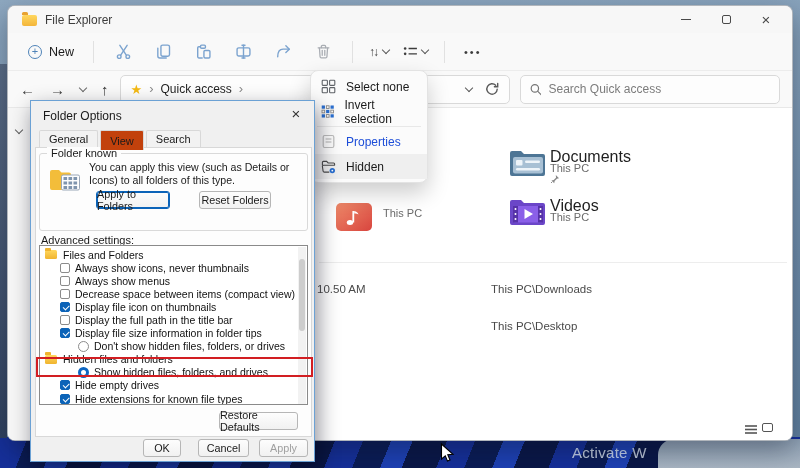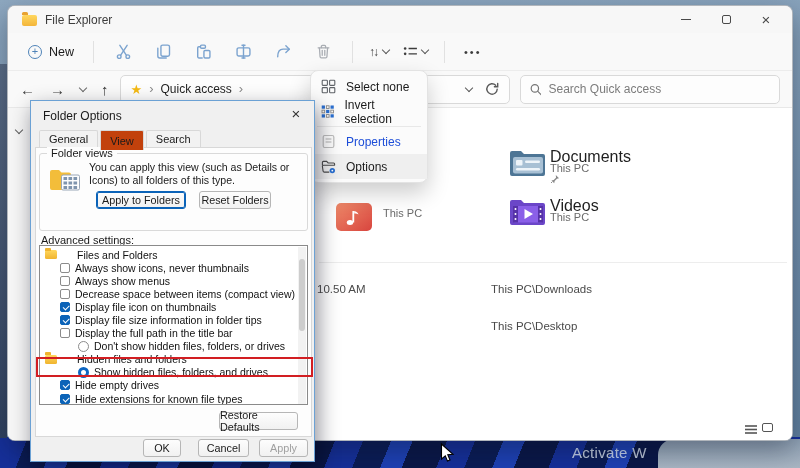--- a/index.html
+++ b/index.html
@@ -85,21 +85,21 @@
 .fv-icon{position:absolute;left:18px;top:66px}
 .fv-text{position:absolute;left:58px;top:60px;width:210px;font-size:10.6px;line-height:12.5px}
 .btn32{position:absolute;height:18px;font-size:10.8px;background:linear-gradient(#fdfdfd,#f1f1f1);
   border:1px solid #b6b6b6;border-radius:3px;display:flex;align-items:center;justify-content:center;color:#1a1a1a}
 .btn32.focus{border:1px solid #0b63b8;box-shadow:inset 0 0 0 1px #0b63b8}
 .btn32.dis{color:#9f9f9f}
 .adv-label{position:absolute;left:10px;top:133px}
 .lbox{position:absolute;left:8px;top:144px;width:269px;height:160px;background:#fff;border:1px solid #8a8a8a;
   overflow:hidden;padding-top:2px}
 .lrow{height:13.1px;display:flex;align-items:center;gap:5px;font-size:10.5px;color:#111;white-space:nowrap}
-.lrow.g{padding-left:5px;gap:20px}
+.lrow.g{padding-left:5px;gap:6px}
 .lrow.i1{padding-left:20px}
 .lrow.i2{padding-left:38px}
 .sfold{width:12px;height:9px;background:linear-gradient(#ffd75e,#f0b42f);border-radius:1.5px;position:relative;flex:0 0 12px}
 .sfold::before{content:"";position:absolute;top:-2.5px;left:0;width:5.5px;height:3px;background:#f0b42f;border-radius:1px 1px 0 0}
 .cb{width:10px;height:10px;border:1px solid #8b8b8b;background:#fff;border-radius:2px;flex:0 0 10px;position:relative}
 .cb.on{background:#0b63b8;border-color:#0b63b8}
 .cb.on::after{content:"";position:absolute;left:1.5px;top:2px;width:5px;height:2.5px;
   border-left:1.5px solid #fff;border-bottom:1.5px solid #fff;transform:rotate(-45deg)}
 .rad{width:11px;height:11px;border:1px solid #8b8b8b;border-radius:50%;background:#fff;flex:0 0 11px}
 .rad.on{border:3.2px solid #0d66c2}
@@ -335,54 +335,54 @@
         </svg>
       <span>Properties</span>
     </div>
     <div class="mi hov">
       <svg width="15" height="15" viewBox="0 0 15 15" fill="none">
           <path d="M1.4 6.2V3.4a1 1 0 0 1 1-1h3.2l1.5 1.6h5.5a1 1 0 0 1 1 1v1.2" stroke="#4a4a4a" stroke-width="1.1"></path>
           <path d="M13.8 6.2H2.5a1.1 1.1 0 0 0-1.1 1.3l.7 4.6a1.2 1.2 0 0 0 1.2 1h5" stroke="#4a4a4a" stroke-width="1.1"></path>
           <circle cx="11.3" cy="11.6" r="2.7" fill="#2a6fd0"></circle>
           <circle cx="11.3" cy="11.6" r="0.9" fill="#fff"></circle>
         </svg>
-      <span>Options</span>
+      <span>Hidden</span>
     </div>
   </div>
 
   <div class="dialog">
     <span class="dtitle">Folder Options</span>
     <span class="dclose">×</span>
 
     <div class="panel"></div>
     <div class="tabs">
       <span class="tab">General</span>
       <span class="tab active">View</span>
       <span class="tab">Search</span>
     </div>
 
     <div class="gbox"></div>
-    <span class="gbox-label">Folder views</span>
+    <span class="gbox-label">Folder known</span>
     <svg class="fv-icon" width="32" height="26" viewBox="0 0 32 26">
       <path d="M1 5a2 2 0 0 1 2-2h7l2.5 2.5H20a2 2 0 0 1 2 2V21a2 2 0 0 1-2 2H3a2 2 0 0 1-2-2z" fill="#f3bd3a"></path>
       <rect x="12.5" y="8" width="18" height="15" rx="1.5" fill="#fdfdfd" stroke="#9aa7b8"></rect>
       <g fill="#7f94ad">
           <rect x="14.5" y="10" width="3.6" height="3"></rect>
           <rect x="19.5" y="10" width="3.6" height="3"></rect>
           <rect x="24.5" y="10" width="3.6" height="3"></rect>
           <rect x="14.5" y="14.5" width="3.6" height="3"></rect>
           <rect x="19.5" y="14.5" width="3.6" height="3"></rect>
           <rect x="24.5" y="14.5" width="3.6" height="3"></rect>
           <rect x="14.5" y="19" width="3.6" height="3"></rect>
           <rect x="19.5" y="19" width="3.6" height="3"></rect>
           <rect x="24.5" y="19" width="3.6" height="3"></rect>
         </g>
     </svg>
     <div class="fv-text">You can apply this view (such as Details or Icons) to all folders of this type.</div>
-    <span class="btn32 focus" style="left:65px;top:90px;width:90px">Apply to Folders</span>
+    <span class="btn32 focus" style="left:65px;top:90px;width:74px">Apply to Folders</span>
     <span class="btn32" style="left:168px;top:90px;width:72px">Reset Folders</span>
 
     <span class="adv-label">Advanced settings:</span>
 
     <div class="lbox">
       <div class="lrow g">
         <span class="sfold"></span>
         <span>Files and Folders</span>
       </div>
       <div class="lrow i1">
@@ -395,26 +395,26 @@
       </div>
       <div class="lrow i1">
         <span class="cb"></span>
         <span>Decrease space between items (compact view)</span>
       </div>
       <div class="lrow i1">
         <span class="cb on"></span>
         <span>Display file icon on thumbnails</span>
       </div>
       <div class="lrow i1">
+        <span class="cb"></span>
+        <span>Display the full path in the title bar</span>
+      </div>
+      <div class="lrow i1">
         <span class="cb on"></span>
         <span>Display file size information in folder tips</span>
-      </div>
-      <div class="lrow i1">
-        <span class="cb"></span>
-        <span>Display the full path in the title bar</span>
       </div>
       <div class="lrow i2">
         <span class="rad"></span>
         <span>Don't show hidden files, folders, or drives</span>
       </div>
       <div class="lrow g">
         <span class="sfold"></span>
         <span>Hidden files and folders</span>
       </div>
       <div class="lrow i2">

